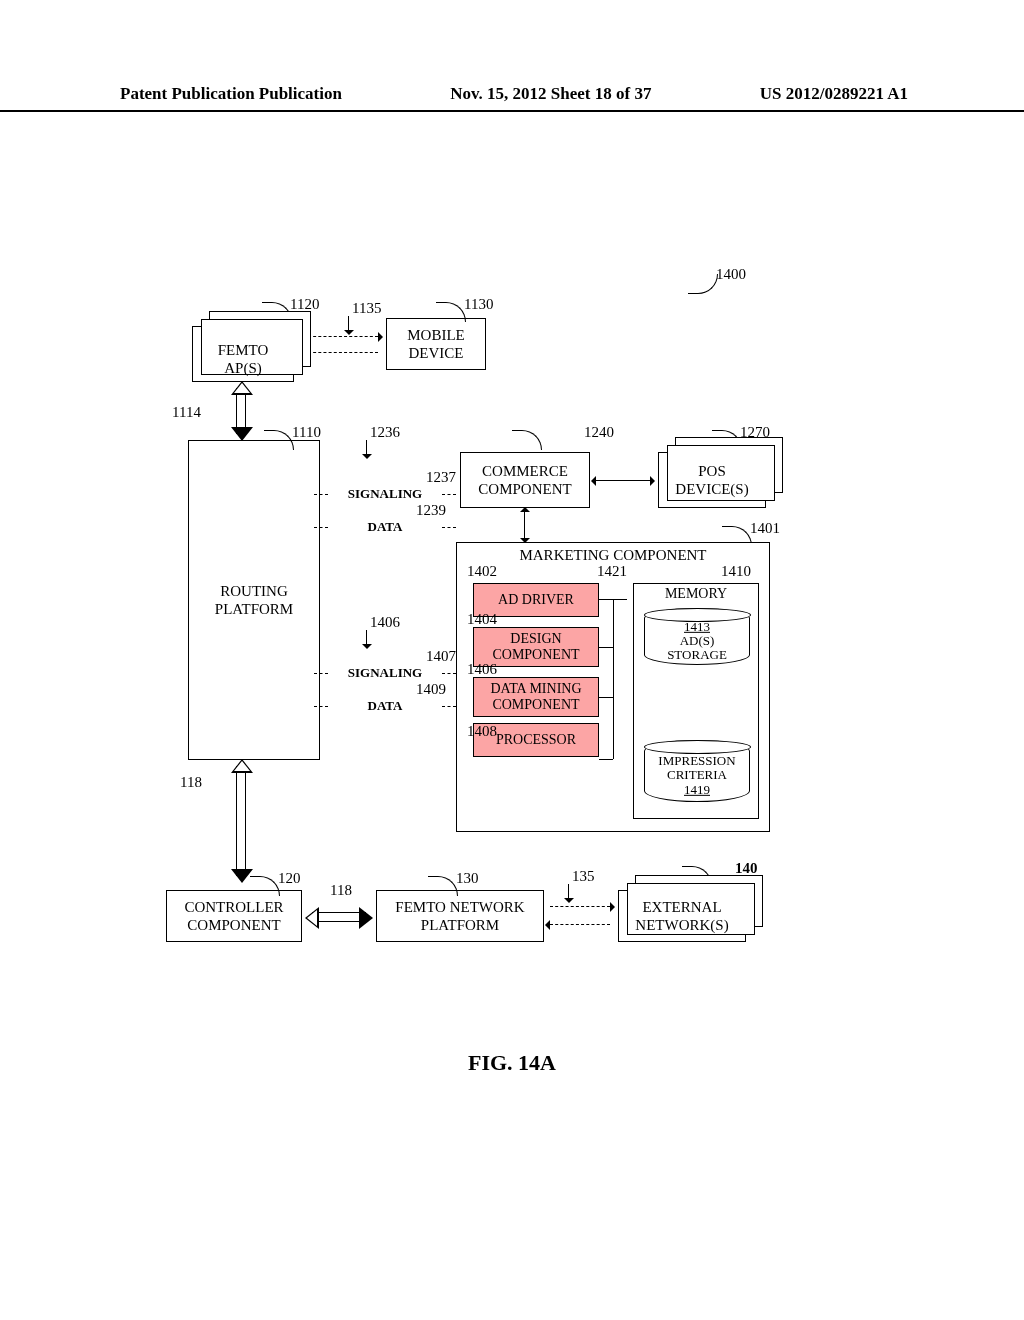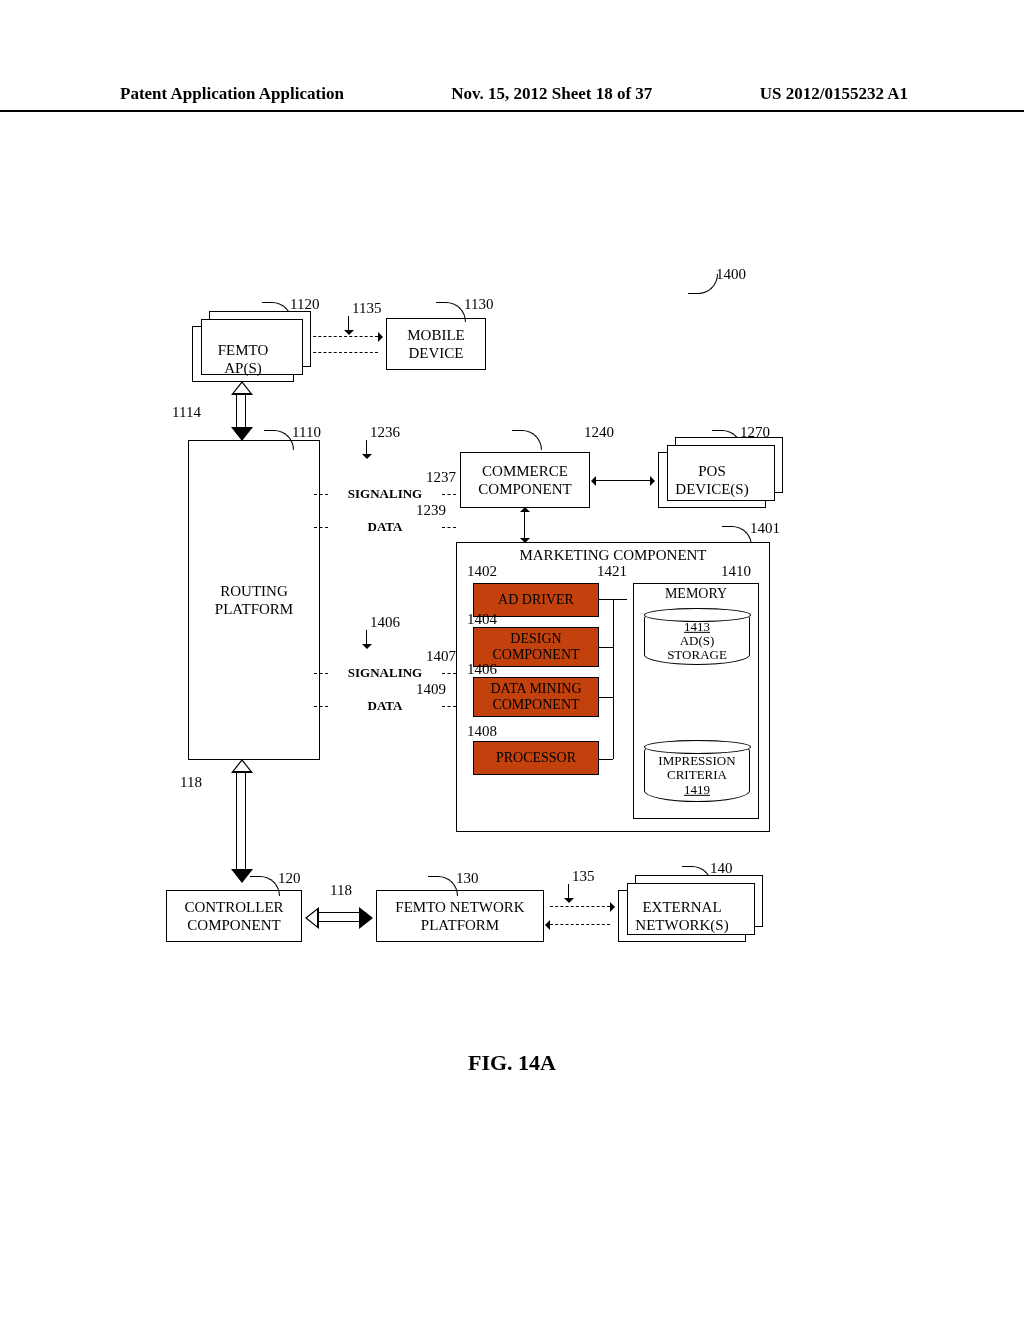--- a/index.html
+++ b/index.html
@@ -175,21 +175,21 @@
     background: #fff;
   }
   .mc-title {
     text-align: center;
     font-size: 15px;
     margin-top: 4px;
   }
   .subbox {
     position: absolute;
     border: 1.5px solid #000;
-    background:#c2410c;
+    background:#fca5a5;
     font-size: 14px;
     text-align: center;
     display:flex; align-items:center; justify-content:center;
     line-height:1.15;
     padding: 2px;
   }
   .membox {
     position:absolute;
     border:1.5px solid #000;
     background:#fff;
@@ -234,23 +234,23 @@
   .bush {
     position:absolute; height:0; border-top:1.5px solid #000;
   }
 </style>
 </head>
 <body>
 
 <div class="page">
 
   <div class="header">
-    <span>Patent Application Application</span>
+    <span>Patent Publication Publication</span>
     <span>Nov. 15, 2012  Sheet 18 of 37</span>
-    <span>US 2012/0155232 A1</span>
+    <span>US 2012/0289221 A1</span>
   </div>
 
   <div class="canvas">
 
     <div class="ref" style="top:266px; left:716px;">1400</div>
     <div class="leader down" style="top:274px; left:688px;"></div>
 
     <div class="box stack" style="top:326px; left:192px; width:102px; height:56px;align-items:flex-end;">
       <span style="white-space:pre-line;">FEMTO
 AP(S)</span>
@@ -324,21 +324,21 @@
 COMPONENT</span>
       </div>
       <div class="ref" style="top:68px; left:10px;">1404</div>
 
       <div class="subbox" style="top:134px; left:16px; width:126px; height:40px;">
         <span style="white-space:pre-line;">DATA MINING
 COMPONENT</span>
       </div>
       <div class="ref" style="top:118px; left:10px;">1406</div>
 
-      <div class="subbox" style="top:198px; left:16px; width:126px; height:34px;">
+      <div class="subbox" style="top:180px; left:16px; width:126px; height:34px;">
         <span>PROCESSOR</span>
       </div>
       <div class="ref" style="top:180px; left:10px;">1408</div>
 
       <div class="busv" style="top:56px; left:156px; height:160px;"></div>
       <div class="bush" style="top:56px; left:142px; width:14px;"></div>
       <div class="bush" style="top:104px; left:142px; width:14px;"></div>
       <div class="bush" style="top:154px; left:142px; width:14px;"></div>
       <div class="bush" style="top:216px; left:142px; width:14px;"></div>
       <div class="bush" style="top:56px; left:156px; width:14px;"></div>
@@ -399,21 +399,21 @@
     <div class="ref" style="top:882px; left:330px;">118</div>
     <div class="dblh l r" style="top:912px; left:312px; width:54px;">
         <span class="cap-l"></span>
         <span class="cap-r"></span>
       </div>
 
     <div class="box stack" style="top:890px; left:618px; width:128px; height:52px; z-index:3;">
       <span style="white-space:pre-line;">EXTERNAL
 NETWORK(S)</span>
     </div>
-    <div class="ref" style="top:860px; left:710px;">140</div>
+    <div class="ref" style="top:860px; left:735px;font-weight:bold;">140</div>
     <div class="leader" style="top:866px; left:682px;"></div>
 
     <div class="ref" style="top:868px; left:572px;">135</div>
     <div class="arr-v d" style="top:884px; left:568px; height:14px;"></div>
     <div class="arr-h r dashed" style="top:906px; left:550px; width:60px;"></div>
     <div class="arr-h l dashed" style="top:924px; left:550px; width:60px;"></div>
 
   </div>
 
   <div class="fig-caption">FIG. 14A</div>

